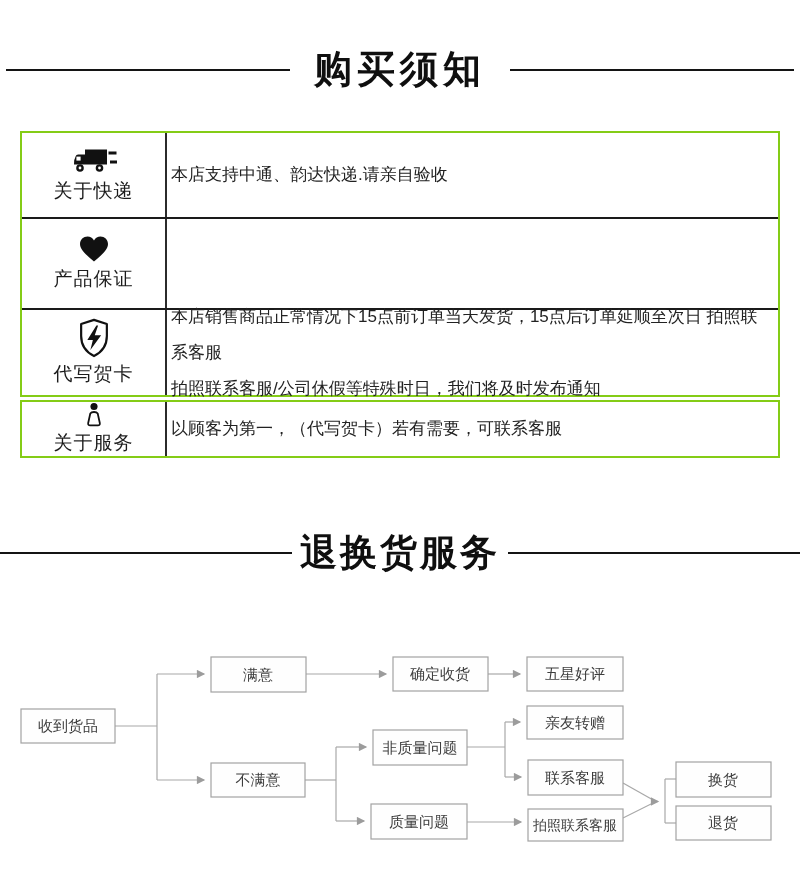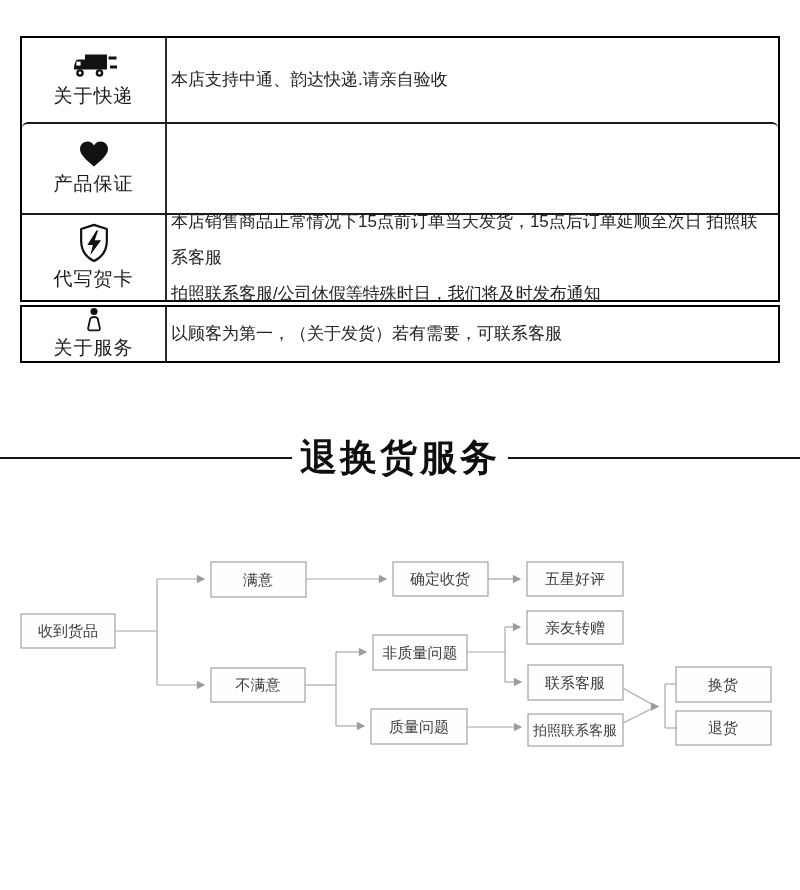--- a/index.html
+++ b/index.html
@@ -16,25 +16,25 @@
     font-weight:700; font-size:38px; color:#0f0f0f; letter-spacing:5px;
     white-space:nowrap;
   }
   .title-buy { margin-top:44px; padding:0 6px; }
   .title-buy .title-text { margin:0 24px; }
   .title-return { margin-top:70px; }
   .title-return .title-text { margin:0 8px; font-size:37px; letter-spacing:3px; }
 
   
   .notice { margin:36px 20px 0 20px; }
-  .n-box { border:2px solid #000000; background:#ffffff; }
+  .n-box { border:2px solid #84cc16; background:#ffffff; }
   .n-box + .n-box { margin-top:3px; }
   .n-row { display:flex; align-items:stretch; }
   .n-row + .n-row { border-top:2px solid #1a1a1a; }
-  .r1 { height:84px; } .r2 { height:89px;border-radius:6px; } .r3 { height:85px; } .r4 { height:54px; }
+  .r1 { height:84px; } .r2 { height:89px; } .r3 { height:85px; } .r4 { height:54px; }
   .n-left {
     flex:0 0 143px; width:143px; border-right:2px solid #2b2b2b;
     display:flex; flex-direction:column; align-items:center; justify-content:center;
     gap:3px;
   }
   .n-right {
     flex:1; display:flex; flex-direction:column; justify-content:center;
     padding-left:4px; padding-right:8px;
   }
   .n-label { font-size:19px; color:#1c1c1c; font-weight:500; letter-spacing:1px; }
@@ -50,20 +50,25 @@
   .flow .small { font-size:14px; }
   .flow path.conn { fill:none; stroke:#a8a8a8; stroke-width:1.2; }
 
   .icon-svg { display:block; }
 </style>
 </head>
 <body>
 
 <div class="page">
 
+  <div class="section-title title-buy">
+    <div class="line"></div>
+    <div class="title-text">购买须知</div>
+    <div class="line"></div>
+  </div>
 
   <div class="notice">
     <div class="n-box">
 
       <div class="n-row r1">
         <div class="n-left">
           <svg class="icon-svg" width="46" height="28" viewBox="0 0 46 28">
             <rect x="14" y="2.5" width="22" height="15" fill="#111"></rect>
             <path d="M14 7.5 H7.2 C5.8 7.5 5.1 8.3 4.6 9.6 L3.2 13.2 L3 17.5 H14 Z" fill="#111"></path>
             <rect x="5.4" y="9.6" width="4.2" height="4" fill="#fff"></rect>
@@ -109,21 +114,21 @@
     <div class="n-box">
       <div class="n-row r4">
         <div class="n-left">
           <svg class="icon-svg" width="28" height="30" viewBox="0 0 28 31">
             <circle cx="14" cy="5.6" r="4.4" fill="#111"></circle>
             <path d="M9.4 14.3 C10.2 13.1 11.9 12.4 14 12.4 C16.1 12.4 17.8 13.1 18.6 14.3 L21.2 26 C21.6 27.8 20.7 29 18.8 29 H9.2 C7.3 29 6.4 27.8 6.8 26 Z" fill="none" stroke="#111" stroke-width="2.2" stroke-linejoin="round"></path>
           </svg>
           <div class="n-label">关于服务</div>
         </div>
         <div class="n-right">
-          <p class="n-text">以顾客为第一，（关于发货）若有需要，可联系客服</p>
+          <p class="n-text">以顾客为第一，（代写贺卡）若有需要，可联系客服</p>
         </div>
       </div>
     </div>
   </div>
 
   <div class="section-title title-return">
     <div class="line"></div>
     <div class="title-text">退换货服务</div>
     <div class="line"></div>
   </div>

